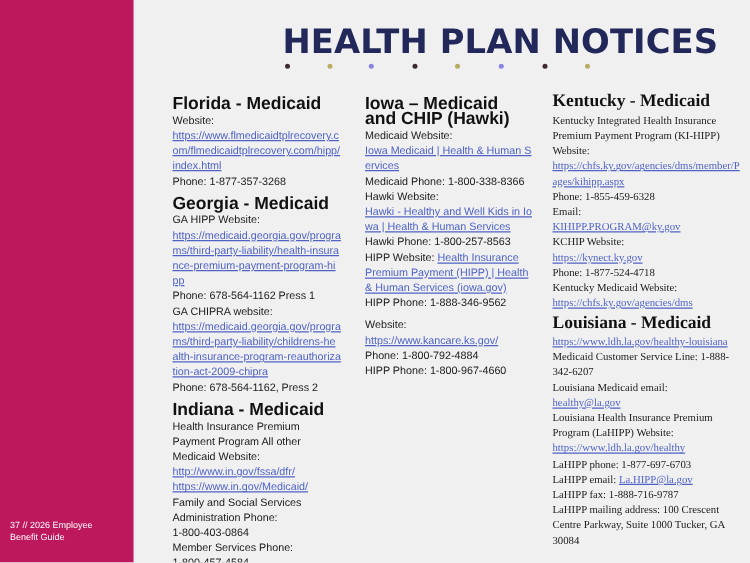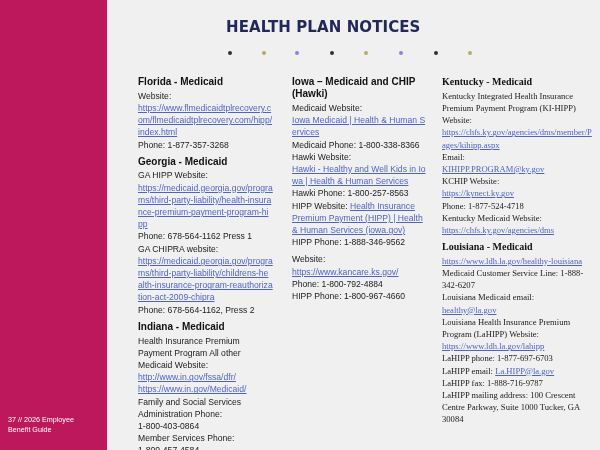--- a/index.html
+++ b/index.html
@@ -20,38 +20,38 @@
       font-family: "Liberation Sans", sans-serif;
     }
     .main {
       position: absolute; left: 107px; top: 0;
       width: 493px; height: 450px;
       background: #f0f0f0;
     }
     .title {
       position: absolute; left: 226px; top: 18px;
       font-family: "DejaVu Sans", sans-serif;
-      font-weight: bold; font-size: 15px;
+      font-weight: bold; font-size: 27px;
       color: #22285a; letter-spacing: 0.1px;
       white-space: nowrap;
     }
     .dots { position: absolute; top: 51px; left: 0; width: 600px; height: 6px; }
     .dot {
       position: absolute; width: 4px; height: 4px; border-radius: 50%;
     }
     .col {
       position: absolute; top: 76px;
       font-family: "Liberation Sans", sans-serif;
       font-size: 8.6px; line-height: 12.2px; color: #1b1b1b;
     }
     .col1 { left: 138px; width: 135px; }
     .col2 { left: 292px; width: 135px; }
     .col3 { left: 442px; width: 150px; font-family: Liberation Serif, serif; }
     .section { margin-bottom: 5px; }
-    .heading { font-weight: bold; font-size: 10px; line-height: 12.2px; margin-bottom: 1.5px; color: #111; }
+    .heading { font-weight: bold; font-size: 14px; line-height: 12.2px; margin-bottom: 1.5px; color: #111; }
     .line { display: block; }
     .link { display: block; color: #4f63c4; text-decoration: underline; word-break: break-all; }
     .inline-link { color: #4f63c4; text-decoration: underline; }
   </style>
 </head>
 <body>
 
 <div class="sidebar">
   <div class="footer">
     <div>37  // 2026 Employee</div>
@@ -118,34 +118,35 @@
       <a class="link">https://www.kancare.ks.gov/</a>
       <span class="line">Phone: 1-800-792-4884</span>
       <span class="line">HIPP Phone: 1-800-967-4660</span>
     </div>
   </div>
 <div class="col col3" id="col-2">
     <div class="section">
       <div class="heading">Kentucky - Medicaid</div>
       <span class="line">Kentucky Integrated Health Insurance Premium Payment Program (KI-HIPP) Website:</span>
       <a class="link">https://chfs.ky.gov/agencies/dms/member/Pages/kihipp.aspx</a>
+      <span class="line">Phone: 1-855-459-6328</span>
       <span class="line">Email:</span>
       <a class="link">KIHIPP.PROGRAM@ky.gov</a>
       <span class="line">KCHIP Website:</span>
       <a class="link">https://kynect.ky.gov</a>
       <span class="line">Phone: 1-877-524-4718</span>
       <span class="line">Kentucky Medicaid Website:</span>
       <a class="link">https://chfs.ky.gov/agencies/dms</a>
     </div>
     <div class="section">
       <div class="heading">Louisiana - Medicaid</div>
       <a class="link">https://www.ldh.la.gov/healthy-louisiana</a>
       <span class="line">Medicaid Customer Service Line: 1-888-342-6207</span>
       <span class="line">Louisiana Medicaid email:</span>
       <a class="link">healthy@la.gov</a>
       <span class="line">Louisiana Health Insurance Premium Program (LaHIPP) Website:</span>
-      <a class="link">https://www.ldh.la.gov/lahipp</a>
+      <a class="link">https://www.ldh.la.gov/healthy</a>
       <span class="line">LaHIPP phone: 1-877-697-6703</span>
       <span class="line"><span>LaHIPP email: </span><a class="inline-link">La.HIPP@la.gov</a></span>
       <span class="line">LaHIPP fax: 1-888-716-9787</span>
       <span class="line">LaHIPP mailing address: 100 Crescent Centre Parkway, Suite 1000 Tucker, GA 30084</span>
     </div>
   </div>
 
 </body></html>

